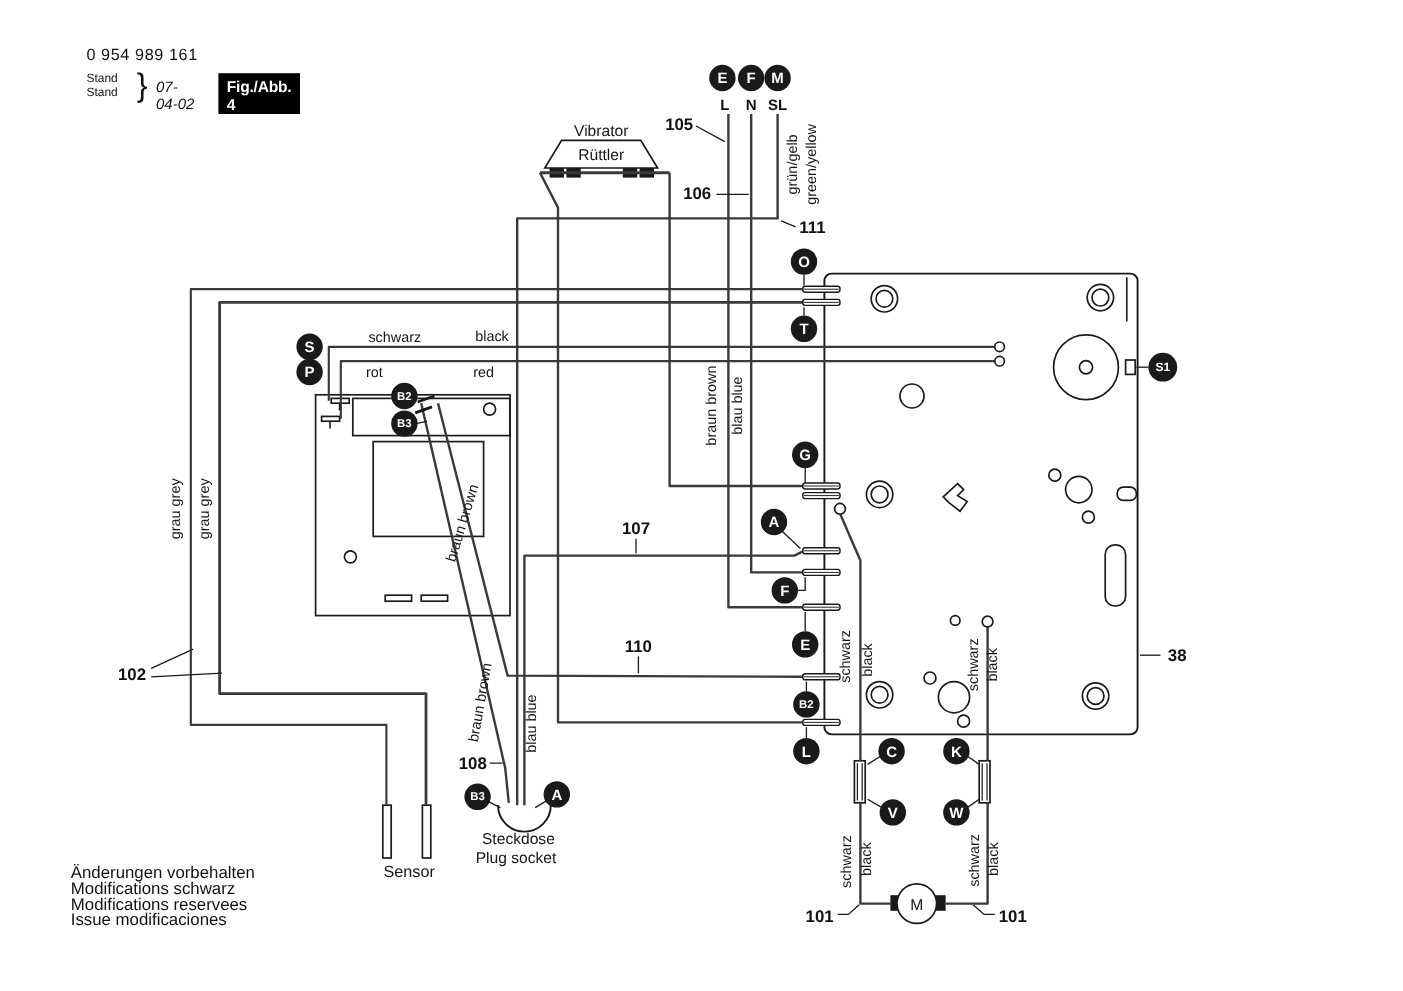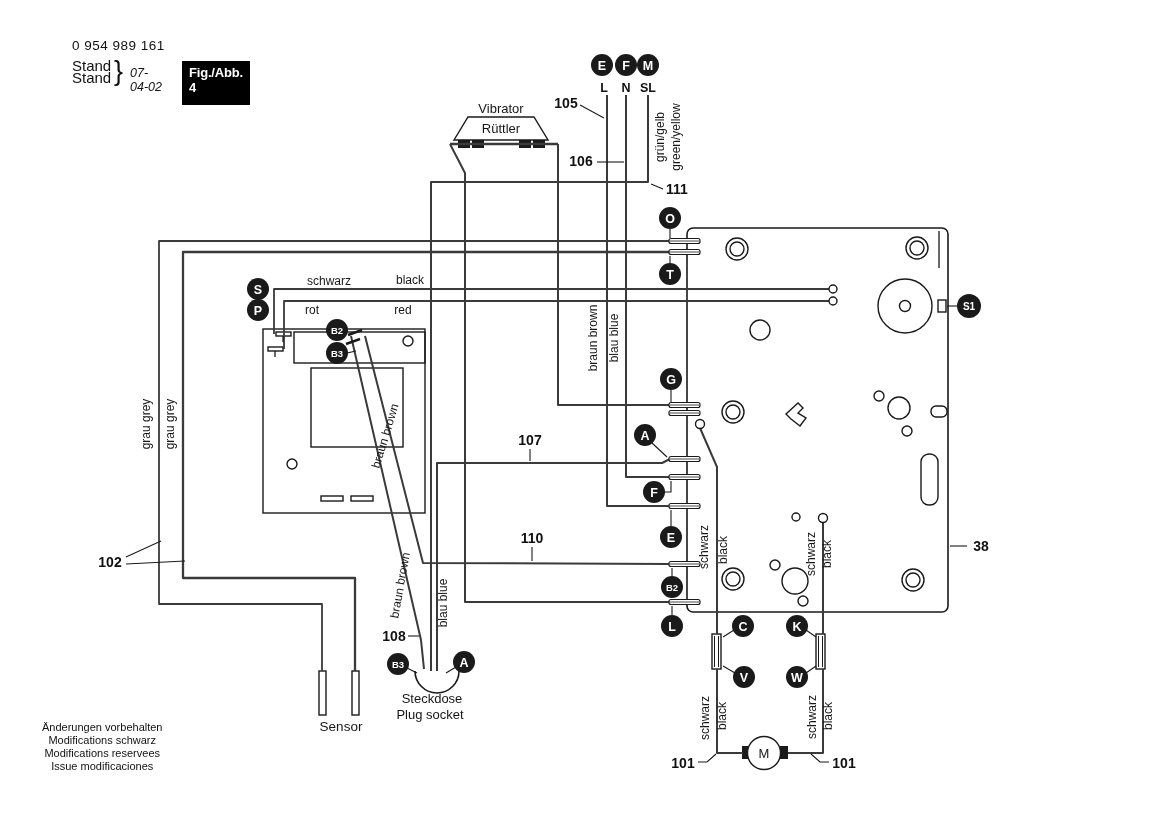--- a/index.html
+++ b/index.html
@@ -1,26 +1,26 @@
 <!DOCTYPE html>
 <html><head>
 <meta charset="utf-8">
 <style>
   html,body{margin:0;padding:0;background:#fff;}
   body{width:1169px;height:826px;position:relative;overflow:hidden;
        font-family:"Liberation Sans","DejaVu Sans",sans-serif;color:#111;}
   .abs{position:absolute;}
   #title-block{left:72px;top:38px;}
   .part-number{font-size:13.5px;letter-spacing:0.5px;}
-  .stand-issue{position:absolute;left:0;top:22px;font-size:15px;line-height:11.5px;}
+  .stand-issue{position:absolute;left:0;top:22px;font-size:10px;line-height:11.5px;}
   .brace{position:absolute;left:42px;top:18px;font-size:27px;font-weight:300;}
   .date{position:absolute;left:58px;top:28px;font-size:12.5px;font-style:italic;}
   .fig-box{position:absolute;left:110px;top:23px;background:#000;color:#fff;
-           font-size:13px;font-weight:bold;padding:4px 7px 10px 7px;letter-spacing:-0.2px;}
-  #footer-notes{left:42px;top:721px;font-size:11px;line-height:13px;text-align:center;}
+           font-size:13px;font-weight:bold;padding:4px 7px 0 7px;letter-spacing:-0.2px;}
+  #footer-notes{left:59px;top:721px;font-size:14px;line-height:13px;}
   svg text{font-family:"Liberation Sans","DejaVu Sans",sans-serif;}
 </style>
 </head>
 <body>
 
 <div class="abs" id="title-block">
   <div class="part-number">0 954 989 161</div>
   <div class="stand-issue">
     <div>Stand</div>
     <div>Stand</div>

